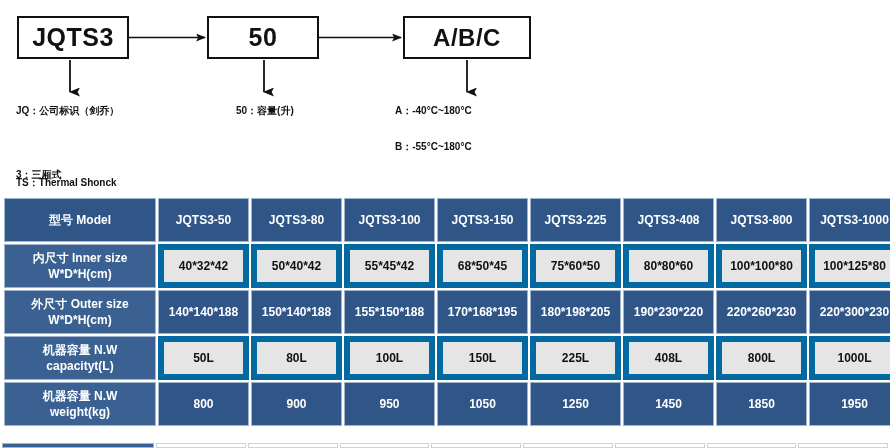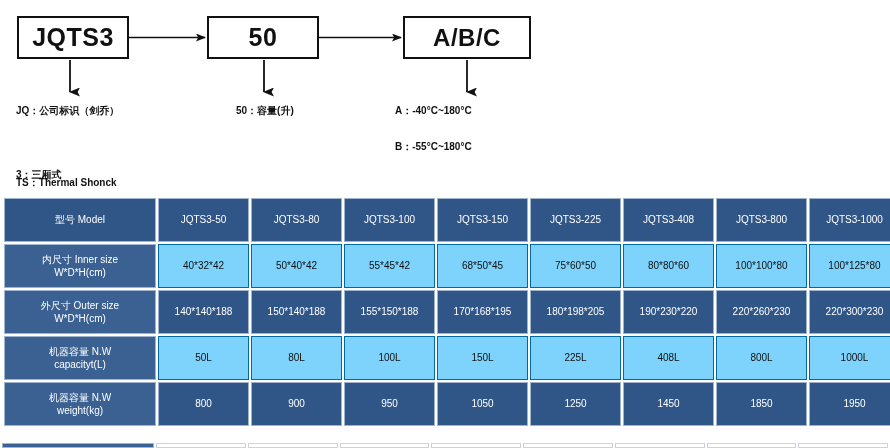--- a/index.html
+++ b/index.html
@@ -65,41 +65,41 @@
     width: 886px;
     border-collapse: separate;
     border-spacing: 2px;
     table-layout: fixed;
   }
   #spec-table td {
     padding: 0;
     height: 44px;
     text-align: center;
     vertical-align: middle;
-    font-size: 10px;
-    font-weight: 400;
+    font-size: 12px;
+    font-weight: 700;
     line-height: 1.35;
     box-sizing: border-box;
     margin-left: 8px;
   }
   td.hdr {
     background: #2f5687;
     color: #ffffff;
     border: 1px solid #9fb4ce;
   }
   td.rowlabel {
     background: #3a6192;
     color: #ffffff;
     border: 1px solid #9fb4ce;
     font-size: 13px;
   }
   td.cell-light {
-    background: #7dd3fc;
+    background: #e5e5e5;
     color: #111111;
-    border: 1px solid #0369a1;
+    border: 6px solid #0369a1;
   }
   td.cell-blue {
     background: #2f5687;
     color: #ffffff;
     border: 1px solid #9fb4ce;
   }
   col.c-label { width: 152px; }
   col.c-data  { width: 91px; }
 
   

